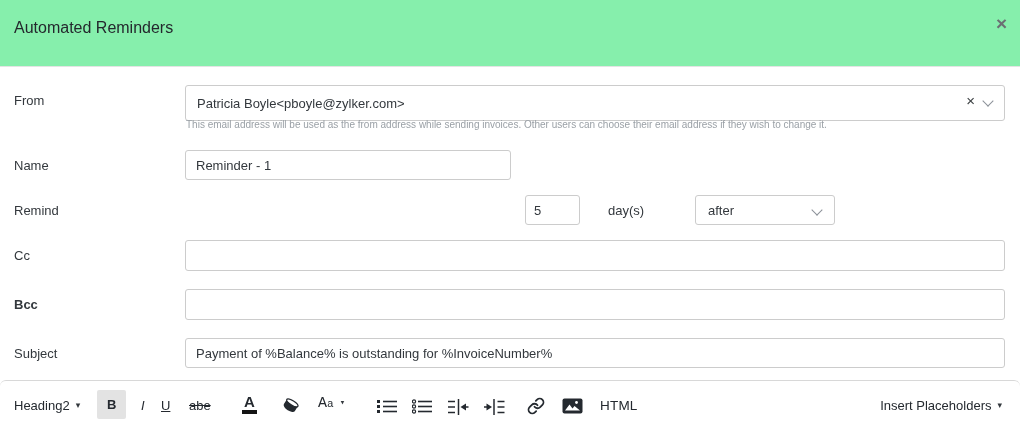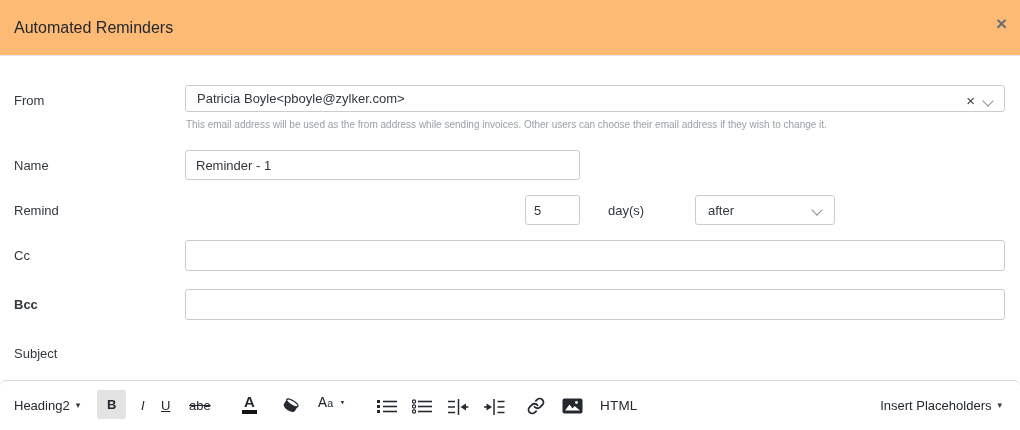--- a/index.html
+++ b/index.html
@@ -1,31 +1,31 @@
 <!DOCTYPE html>
 <html><head>
 <meta charset="utf-8">
 <style>
   html,body{margin:0;padding:0;background:#fff;}
   .stage{
     position:relative;width:1020px;height:430px;background:#ffffff;
     font-family:"Liberation Sans", sans-serif;color:#33383d;overflow:hidden;
   }
   
-  .hdr{position:absolute;left:0;top:0;width:100%;height:56px;background:#fdba74;border-bottom:1px solid #e4e4e4;box-sizing:border-box;}
+  .hdr{position:absolute;left:0;top:0;width:100%;height:67px;background:#86efac;border-bottom:1px solid #e4e4e4;box-sizing:border-box;}
   .hdr-title{position:absolute;left:14px;top:19px;font-size:16px;font-weight:500;color:#24282d;}
   .hdr-close{position:absolute;right:13px;top:14px;font-size:19px;font-weight:bold;color:#6b6f73;cursor:pointer;line-height:1;}
   
   .flabel{position:absolute;left:14px;font-size:13px;color:#33383d;}
   .txt{
     position:absolute;box-sizing:border-box;border:1px solid #cccccc;border-radius:3px;
     background:#fff;font-family:inherit;font-size:13px;color:#33383d;padding:0 10px;outline:none;
   }
   .fromfield{
-    position:absolute;left:185px;top:85px;width:820px;height:27px;box-sizing:border-box;
+    position:absolute;left:185px;top:85px;width:820px;height:36px;box-sizing:border-box;
     border:1px solid #cccccc;border-radius:3px;background:#fff;display:flex;align-items:center;
     padding:0 48px 0 11px;font-size:13px;cursor:pointer;
   }
   .from-clear{position:absolute;right:29px;top:7px;font-size:15px;color:#3c4043;cursor:pointer;line-height:1;}
   .chev{
     position:absolute;width:7px;height:7px;border-right:1.5px solid #8b9198;border-bottom:1.5px solid #8b9198;
     transform:rotate(45deg);pointer-events:none;
   }
   .helper{position:absolute;left:186px;top:119px;font-size:10px;color:#9aa0a6;}
   .selbox{
@@ -61,38 +61,39 @@
 
   <div class="flabel" style="top:93px;">From</div>
   <div class="fromfield">
     <span>Patricia Boyle&lt;pboyle@zylker.com&gt;</span>
     <span class="from-clear">×</span>
     <span class="chev" style="right:12px;top:11px;"></span>
   </div>
   <div class="helper">This email address will be used as the from address while sending invoices. Other users can choose their email address if they wish to change it.</div>
 
   <div class="flabel" style="top:158px;">Name</div>
-  <input class="txt" style="left: 185px; top: 150px; width: 395px; height: 30px;" value="Reminder - 1">
+  <input class="txt" style="left: 185px; top: 150px; width: 326px; height: 30px;" value="Reminder - 1">
 
   <div class="flabel" style="top:203px;">Remind</div>
   <input class="txt" style="left: 525px; top: 195px; width: 55px; height: 30px; padding: 0px 8px;" value="5">
   <div class="inline-label" style="left:608px;top:203px;">day(s)</div>
   <div class="selbox" style="left:695px;top:195px;width:140px;">
     <span>after</span>
     <span class="chev" style="right:13px;top:10px;"></span>
   </div>
   <div class="inline-label" style="left:853px;top:203px;margin-top:46px;">due date</div>
 
   <div class="flabel" style="top:248px;">Cc</div>
   <input class="txt" style="left: 185px; top: 240px; width: 820px; height: 31px;" value="">
 
   <div class="flabel" style="top:297px;font-weight:bold;">Bcc</div>
   <input class="txt" style="left: 185px; top: 289px; width: 820px; height: 31px;" value="">
 
   <div class="flabel" style="top:346px;">Subject</div>
+  <input class="txt" style="left: 185px; top: 338px; width: 820px; height: 30px;" value="Payment of %Balance% is outstanding for %InvoiceNumber%">
 
   <div class="tbar">
 
     <div class="titem hd-drop">
       <span>Heading2</span><span class="caret">▾</span>
     </div>
 
     <div class="titem btn-bold">B</div>
     <div class="titem btn-italic">I</div>
     <div class="titem btn-underline">U</div>

